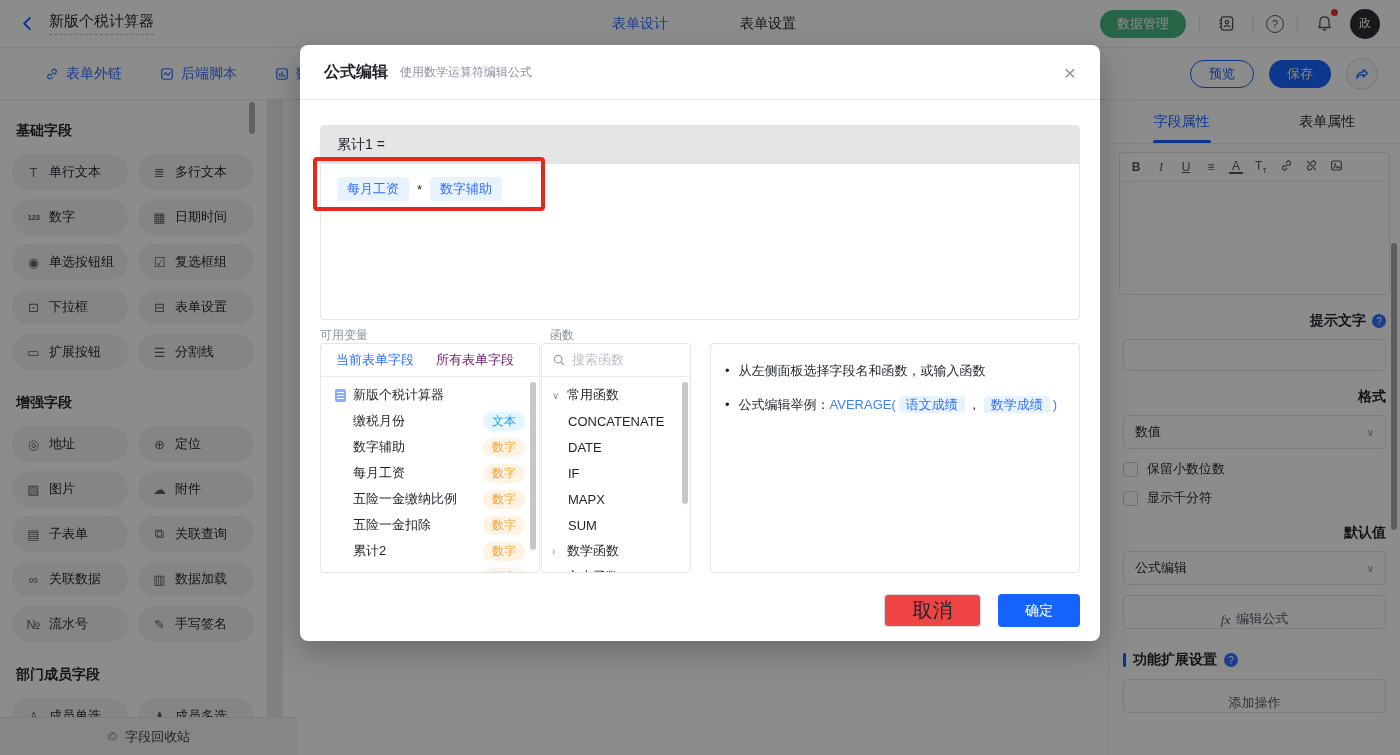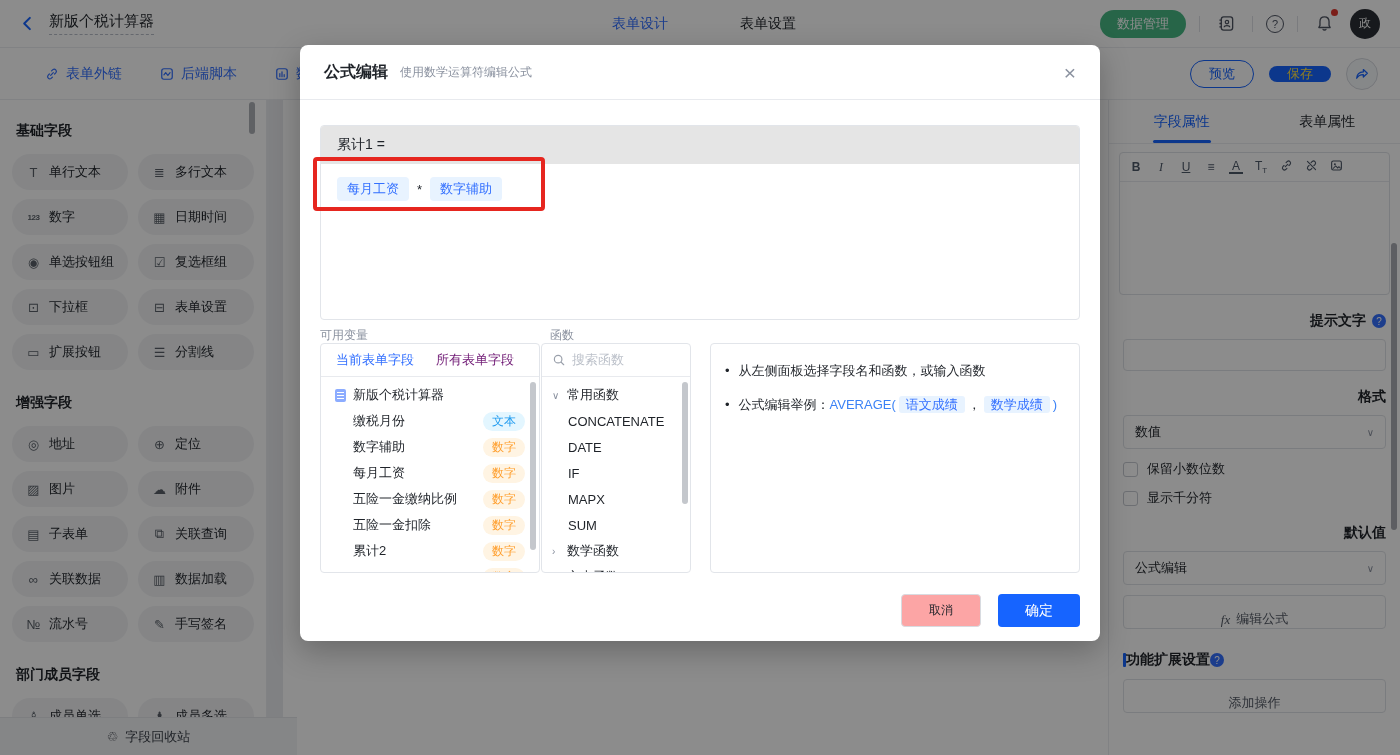--- a/index.html
+++ b/index.html
@@ -27,21 +27,21 @@
   .avatar { width:30px; height:30px; border-radius:50%; background:#2b2f36; color:#fff; font-size:12px;
             display:flex; align-items:center; justify-content:center; }
 
   
   .toolbar2 { position:absolute; top:48px; left:0; right:0; height:52px; background:#fff;
               display:flex; align-items:center; padding-left:45px; gap:38px; border-bottom:1px solid #ebedf0; z-index:1; }
   .tb-link { display:flex; align-items:center; gap:7px; color:#3370ff; font-size:14px; cursor:pointer; }
   .toolbar2-right { position:absolute; right:22px; top:0; height:52px; display:flex; align-items:center; gap:15px; }
   .btn-outline { height:28px; padding:0 18px; border:1px solid #1664ff; color:#1664ff; border-radius:15px;
                  background:#fff; font-size:13px; display:flex; align-items:center; }
-  .btn-filled { height:16px; padding:0 18px; background:#1664ff; color:#fde047; border-radius:15px;
+  .btn-filled { height:28px; padding:0 18px; background:#1664ff; color:#fef9c3; border-radius:15px;
                 font-size:13px; display:flex; align-items:center; }
   .share-circle { width:32px; height:32px; border-radius:50%; border:1px solid #d5d8de; background:#f5f7fa;
                   display:flex; align-items:center; justify-content:center; }
 
   
   .sidebar { position:absolute; left:0; top:100px; width:267px; bottom:0; background:#fff;
              border-right:1px solid #ebedf0; padding:20px 12px; overflow:hidden; z-index:1; }
   .section-title { font-size:14px; font-weight:bold; color:#1f2329; margin:2px 0 14px 4px; }
   .btn-grid { display:grid; grid-template-columns:1fr 1fr; gap:9px 10px; margin-bottom:24px; }
   .field-btn { height:36px; background:#f2f3f5; border-radius:18px; display:flex; align-items:center;
@@ -83,21 +83,21 @@
               font-weight:normal; display:flex; align-items:center; justify-content:center; }
   .rp-input { width:100%; height:32px; border:1px solid #dfe2e7; border-radius:4px; background:#fff; }
   .rp-select { width:100%; height:34px; border:1px solid #dfe2e7; border-radius:4px; display:flex; align-items:center;
                justify-content:space-between; padding:0 11px; font-size:13px; color:#1f2329; cursor:pointer; }
   .chev { color:#8a919f; font-size:10px; }
   .cb-row { display:flex; align-items:center; gap:9px; margin:11px 0; font-size:13px; color:#1f2329; }
   .cb-box { width:15px; height:15px; border:1px solid #c6cad1; border-radius:3px; background:#fff; cursor:pointer; }
   .rp-btn { width:100%; height:34px; border:1px solid #dfe2e7; border-radius:4px; background:#fff;
             display:flex; align-items:flex-end; justify-content:center; gap:6px; font-size:13px; color:#555b66; cursor:pointer; }
   .fx { font-style:italic; font-family:"Liberation Serif",serif; }
-  .ext-header { display:flex; align-items:center; margin:22px 0 10px; font-size:14px; font-weight:bold; color:#1f2329; }
+  .ext-header { display:flex; align-items:center; gap:7px; margin:22px 0 10px; font-size:14px; font-weight:bold; color:#1f2329; }
   .ext-bar { width:3px; height:14px; background:#1664ff; border-radius:1px; }
   .rp-thumb { position:absolute; right:3px; top:143px; width:6px; height:287px; border-radius:3px; background:#a9acb2; }
 
   
   .overlay { position:absolute; inset:0; background:rgba(0,0,0,0.45); z-index:10; }
   .modal { position:absolute; left:300px; top:45px; width:800px; height:596px; background:#fff;
            border-radius:8px; z-index:20; box-shadow:0 10px 30px rgba(0,0,0,0.25); }
   .modal-header { height:55px; display:flex; align-items:center; padding:0 24px; border-bottom:1px solid #e8eaee; }
   .modal-title { font-size:16px; font-weight:bold; color:#1f2329; }
   .modal-sub { font-size:12px; color:#8a919f; margin-left:12px; }
@@ -132,22 +132,22 @@
   .func-group { height:26px; display:flex; align-items:center; gap:6px; padding:0 10px; font-size:13px; color:#1f2329; cursor:pointer; }
   .fg-chev { color:#8a919f; font-size:10px; width:9px; }
   .func-item { height:26px; display:flex; align-items:center; padding-left:26px; font-size:13px; color:#1f2329; cursor:pointer; }
   .funcs-thumb { position:absolute; right:2px; top:38px; width:6px; height:122px; border-radius:3px; background:#c4c7cc; }
   .tips-pane { left:410px; width:370px; padding:16px 14px; font-size:13px; color:#1f2329; }
   .tip-row { display:flex; gap:9px; margin-bottom:13px; line-height:21px; }
   .tip-dot { color:#1f2329; }
   .tip-func { color:#3b82f6; }
   .tip-chip { background:#e8f3ff; color:#3370ff; padding:1px 7px; border-radius:3px; margin:0 3px; }
   .modal-footer { position:absolute; right:20px; top:549px; display:flex; gap:17px; }
-  .btn-cancel { width:80px; height:33px; border:1px solid #d8dbe0; border-radius:4px; background:#fca5a5;
-                font-size:12px; color:#1f2329; display:flex; align-items:center; justify-content:center; cursor:pointer; }
+  .btn-cancel { width:97px; height:33px; border:1px solid #d8dbe0; border-radius:4px; background:#ef4444;
+                font-size:20px; color:#1f2329; display:flex; align-items:center; justify-content:center; cursor:pointer; }
   .btn-confirm { width:82px; height:33px; border:none; border-radius:4px; background:#1664ff; color:#fff;
                  font-size:14px; display:flex; align-items:center; justify-content:center; cursor:pointer; }
   .annotation { position:absolute; left:313px; top:157px; width:232px; height:54px;
                 border:4px solid #e6261f; border-radius:4px; z-index:30; }
 </style>
 </head>
 <body>
 
 <div class="app">
 

